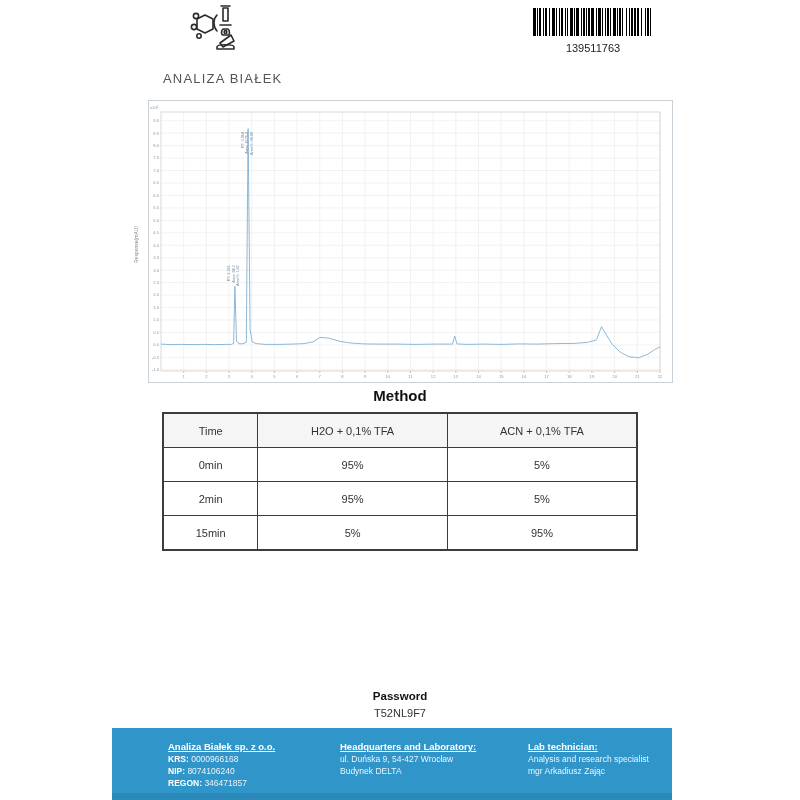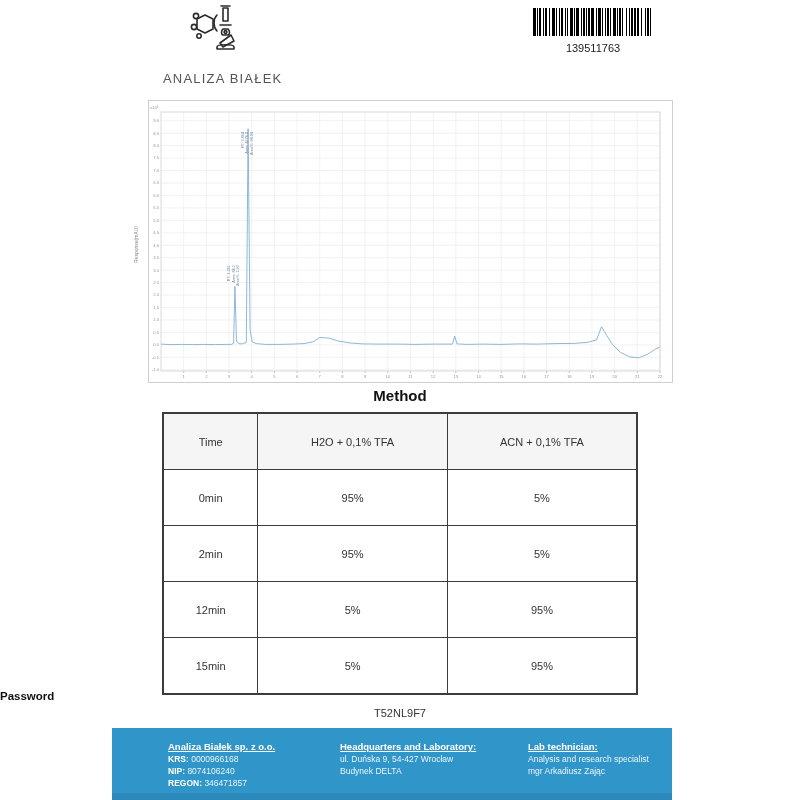--- a/index.html
+++ b/index.html
@@ -19,28 +19,28 @@
   .sec-title{position:absolute;left:0;width:800px;text-align:center;font-size:15px;font-weight:bold;color:#111;}
 
   
   .chart-box{position:absolute;left:148px;top:100px;width:523px;height:281px;border:1px solid #c9d0d6;background:#fff;}
   .ylab{position:absolute;left:133px;top:190px;height:110px;writing-mode:vertical-rl;transform:rotate(180deg);
         font-size:5px;color:#888;text-align:center;}
 
   
   .method-table{position:absolute;left:162px;top:412px;width:476px;border-collapse:collapse;
                 font-size:11px;color:#333;}
-  .method-table th,.method-table td{border:1px solid #3c3c3c;text-align:center;font-weight:normal;padding:16px;}
+  .method-table th,.method-table td{border:1px solid #3c3c3c;text-align:center;font-weight:normal;padding:5px;}
   .method-table th{height:23px;background:#f5f5f5;}
   .method-table td{height:23px;background:#fff;margin-top:19px;}
   .method-table col.c1{width:20%;}.method-table col.c2{width:40%;}.method-table col.c3{width:40%;}
   .method-table{border:2px solid #3c3c3c;}
 
   
-  .pw-label{position:absolute;left:0;top:690px;width:800px;font-size:11.5px;font-weight:bold;color:#111;}
+  .pw-label{position:absolute;left:0;top:690px;width:800px;text-align:center;font-size:11.5px;font-weight:bold;color:#111;}
   .pw-value{position:absolute;left:0;top:707px;width:800px;text-align:center;font-size:11px;color:#333;}
 
   
   .footer{position:absolute;left:112px;top:728px;width:560px;height:72px;background:#3095c8;color:#fff;}
   .footer-strip{position:absolute;left:0;bottom:0;width:100%;height:7px;background:rgba(0,40,70,0.10);}
   .fcol{position:absolute;top:13px;font-size:8.5px;line-height:12px;color:#eaf4fa;}
   .fcol .ft{font-weight:bold;font-size:9.5px;color:#fff;text-decoration:underline;}
   .fcol .fl{font-weight:bold;color:#fff;margin-top:32px;}
   .fcol1{left:56px;}.fcol2{left:228px;}.fcol3{left:416px;}
 </style>
@@ -298,25 +298,20 @@
         <td>0min</td>
         <td>95%</td>
         <td>5%</td>
       </tr>
       <tr>
         <td>2min</td>
         <td>95%</td>
         <td>5%</td>
       </tr>
       <tr>
-        <td>12min</td>
-        <td>5%</td>
-        <td>95%</td>
-      </tr>
-      <tr>
         <td>15min</td>
         <td>5%</td>
         <td>95%</td>
       </tr>
     </tbody>
   </table>
 
   <div class="pw-label">Password</div>
   <div class="pw-value">T52NL9F7</div>
 

